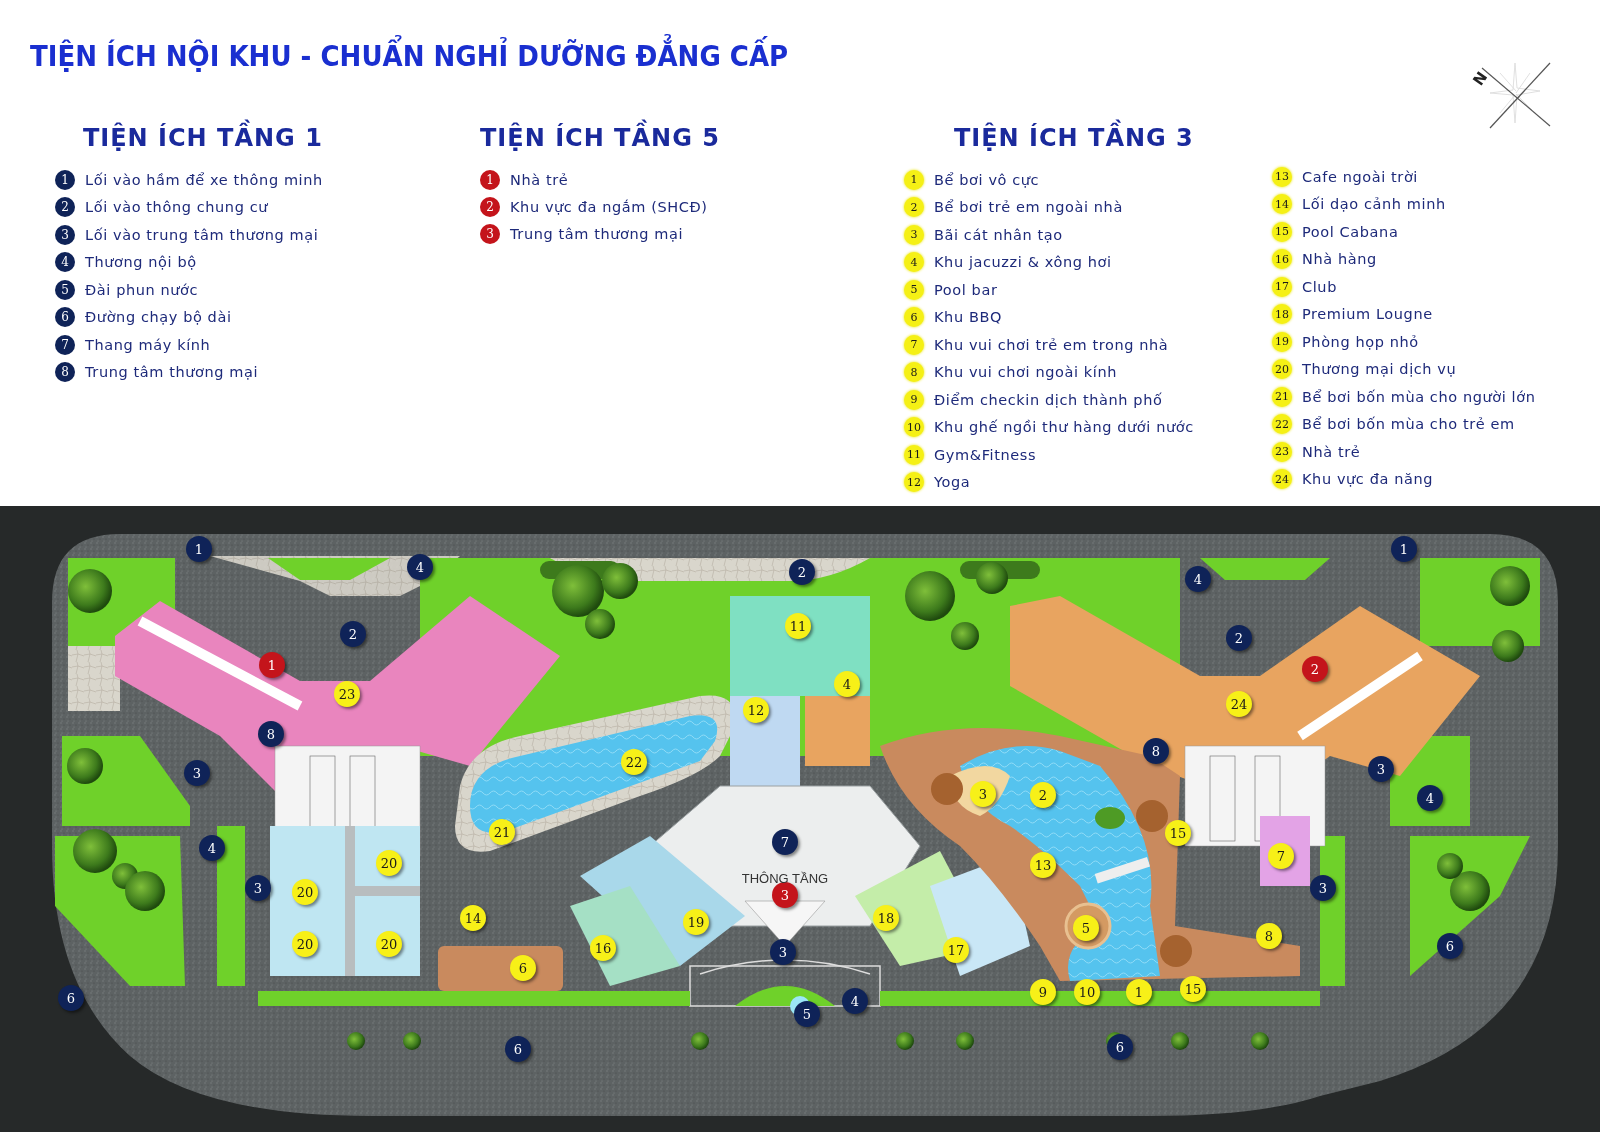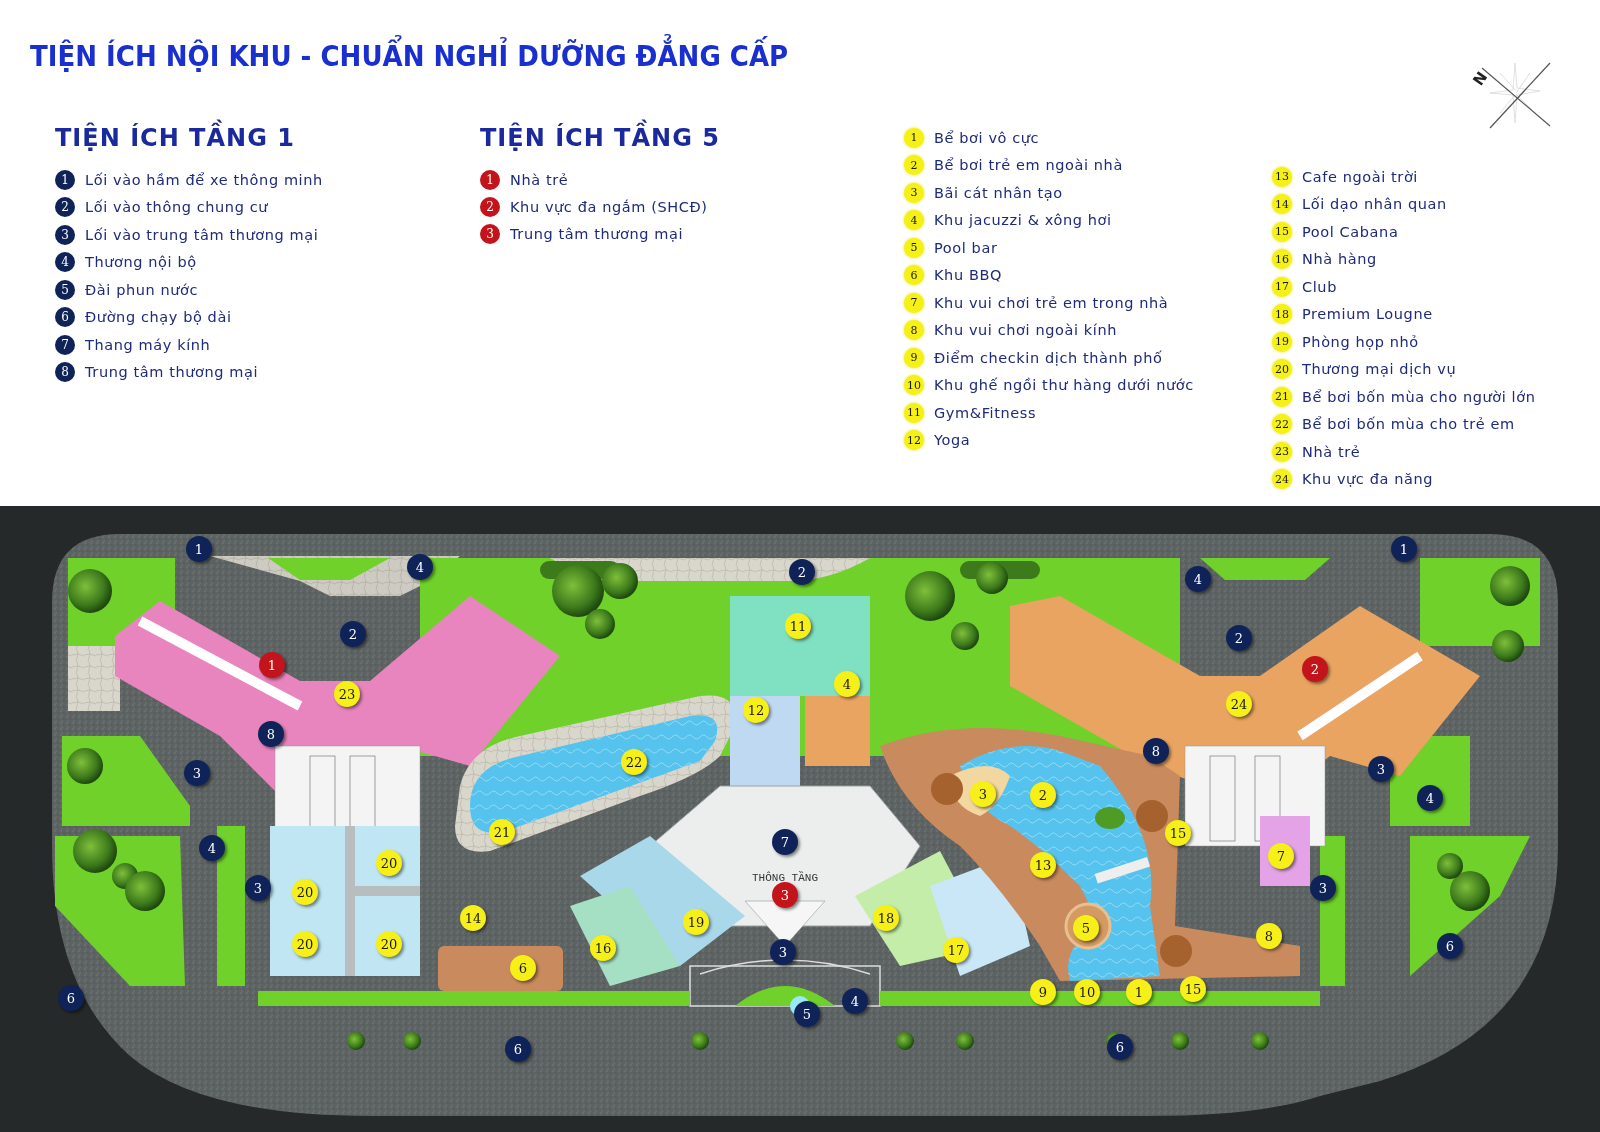--- a/index.html
+++ b/index.html
@@ -13,21 +13,21 @@
       position: absolute; left: 30px; top: 40px;
       font-family: "DejaVu Sans", sans-serif;
       font-weight: bold; font-size: 28px; color: #1a2fd0;
       letter-spacing: 0px; transform: scaleX(0.93); transform-origin: left;
     }
     .compass { position: absolute; left: 1470px; top: 48px; width: 90px; height: 90px; }
     .legend-col { position: absolute; }
     .legend-heading {
       font-family: "DejaVu Sans", sans-serif;
       font-weight: bold; font-size: 24px; color: #1a2a9c;
-      letter-spacing: 1px; margin-bottom: 14px; white-space: nowrap;
+      letter-spacing: 1px; margin-bottom: 14px; white-space: nowrap; text-align: right;
     }
     .legend-list { list-style: none; }
     .legend-item {
       display: flex; align-items: center; height: 27px; white-space: nowrap;
     }
     .legend-item.t1 { height: 27.5px; }
     .badge {
       width: 20px; height: 20px; border-radius: 50%;
       display: inline-flex; align-items: center; justify-content: center;
       font-family: "DejaVu Serif", serif; font-size: 12px;
@@ -44,22 +44,22 @@
       position: absolute; width: 26px; height: 26px; border-radius: 50%;
       display: flex; align-items: center; justify-content: center;
       font-family: "DejaVu Serif", serif; font-size: 13px;
       transform: translate(-50%, -50%);
       box-shadow: 2px 2px 3px rgba(0,0,0,0.45);
     }
     .marker.navy { background: #0f2358; color: #fff; }
     .marker.red { background: #c4141b; color: #fff; }
     .marker.yellow { background: #f7f018; color: #1a1a1a; }
     .plan-text {
-      position: absolute; font-size: 11px; color: #333; transform: translate(-50%,-50%);
-      font-family: Liberation Mono, monospace; white-space: nowrap;
+      position: absolute; font-size: 13px; color: #333; transform: translate(-50%,-50%);
+      font-family: Liberation Sans, sans-serif; white-space: nowrap;
     }
   </style>
 </head>
 <body>
 
 <h1 class="main-title">TIỆN ÍCH NỘI KHU - CHUẨN NGHỈ DƯỠNG ĐẲNG CẤP</h1>
 
 <svg class="compass" viewBox="0 0 90 90">
   <g stroke="#d8d8d8" stroke-width="0.8" fill="none">
     <path d="M45 15 L47 40 L70 43 L47 47 L45 75 L43 47 L20 45 L43 42 Z"></path>
@@ -120,20 +120,21 @@
         <span class="legend-label">Khu vực đa ngắm (SHCĐ)</span>
       </li>
       <li class="legend-item">
         <span class="badge red">3</span>
         <span class="legend-label">Trung tâm thương mại</span>
       </li>
     </ul>
 </div>
 
 <div class="legend-col" style="left:904px; top:124px;">
+  <div class="legend-heading">TIỆN ÍCH TẦNG 3</div>
   <ul class="legend-list" id="list-f3a">
       <li class="legend-item t1">
         <span class="badge yellow">1</span>
         <span class="legend-label">Bể bơi vô cực</span>
       </li>
       <li class="legend-item t1">
         <span class="badge yellow">2</span>
         <span class="legend-label">Bể bơi trẻ em ngoài nhà</span>
       </li>
       <li class="legend-item t1">
@@ -179,21 +180,21 @@
     </ul>
 </div>
 <div class="legend-col" style="left:1272px; top:163px;">
   <ul class="legend-list" id="list-f3b">
       <li class="legend-item t1">
         <span class="badge yellow">13</span>
         <span class="legend-label">Cafe ngoài trời</span>
       </li>
       <li class="legend-item t1">
         <span class="badge yellow">14</span>
-        <span class="legend-label">Lối dạo nhân quan</span>
+        <span class="legend-label">Lối dạo cảnh minh</span>
       </li>
       <li class="legend-item t1">
         <span class="badge yellow">15</span>
         <span class="legend-label">Pool Cabana</span>
       </li>
       <li class="legend-item t1">
         <span class="badge yellow">16</span>
         <span class="legend-label">Nhà hàng</span>
       </li>
       <li class="legend-item t1">

